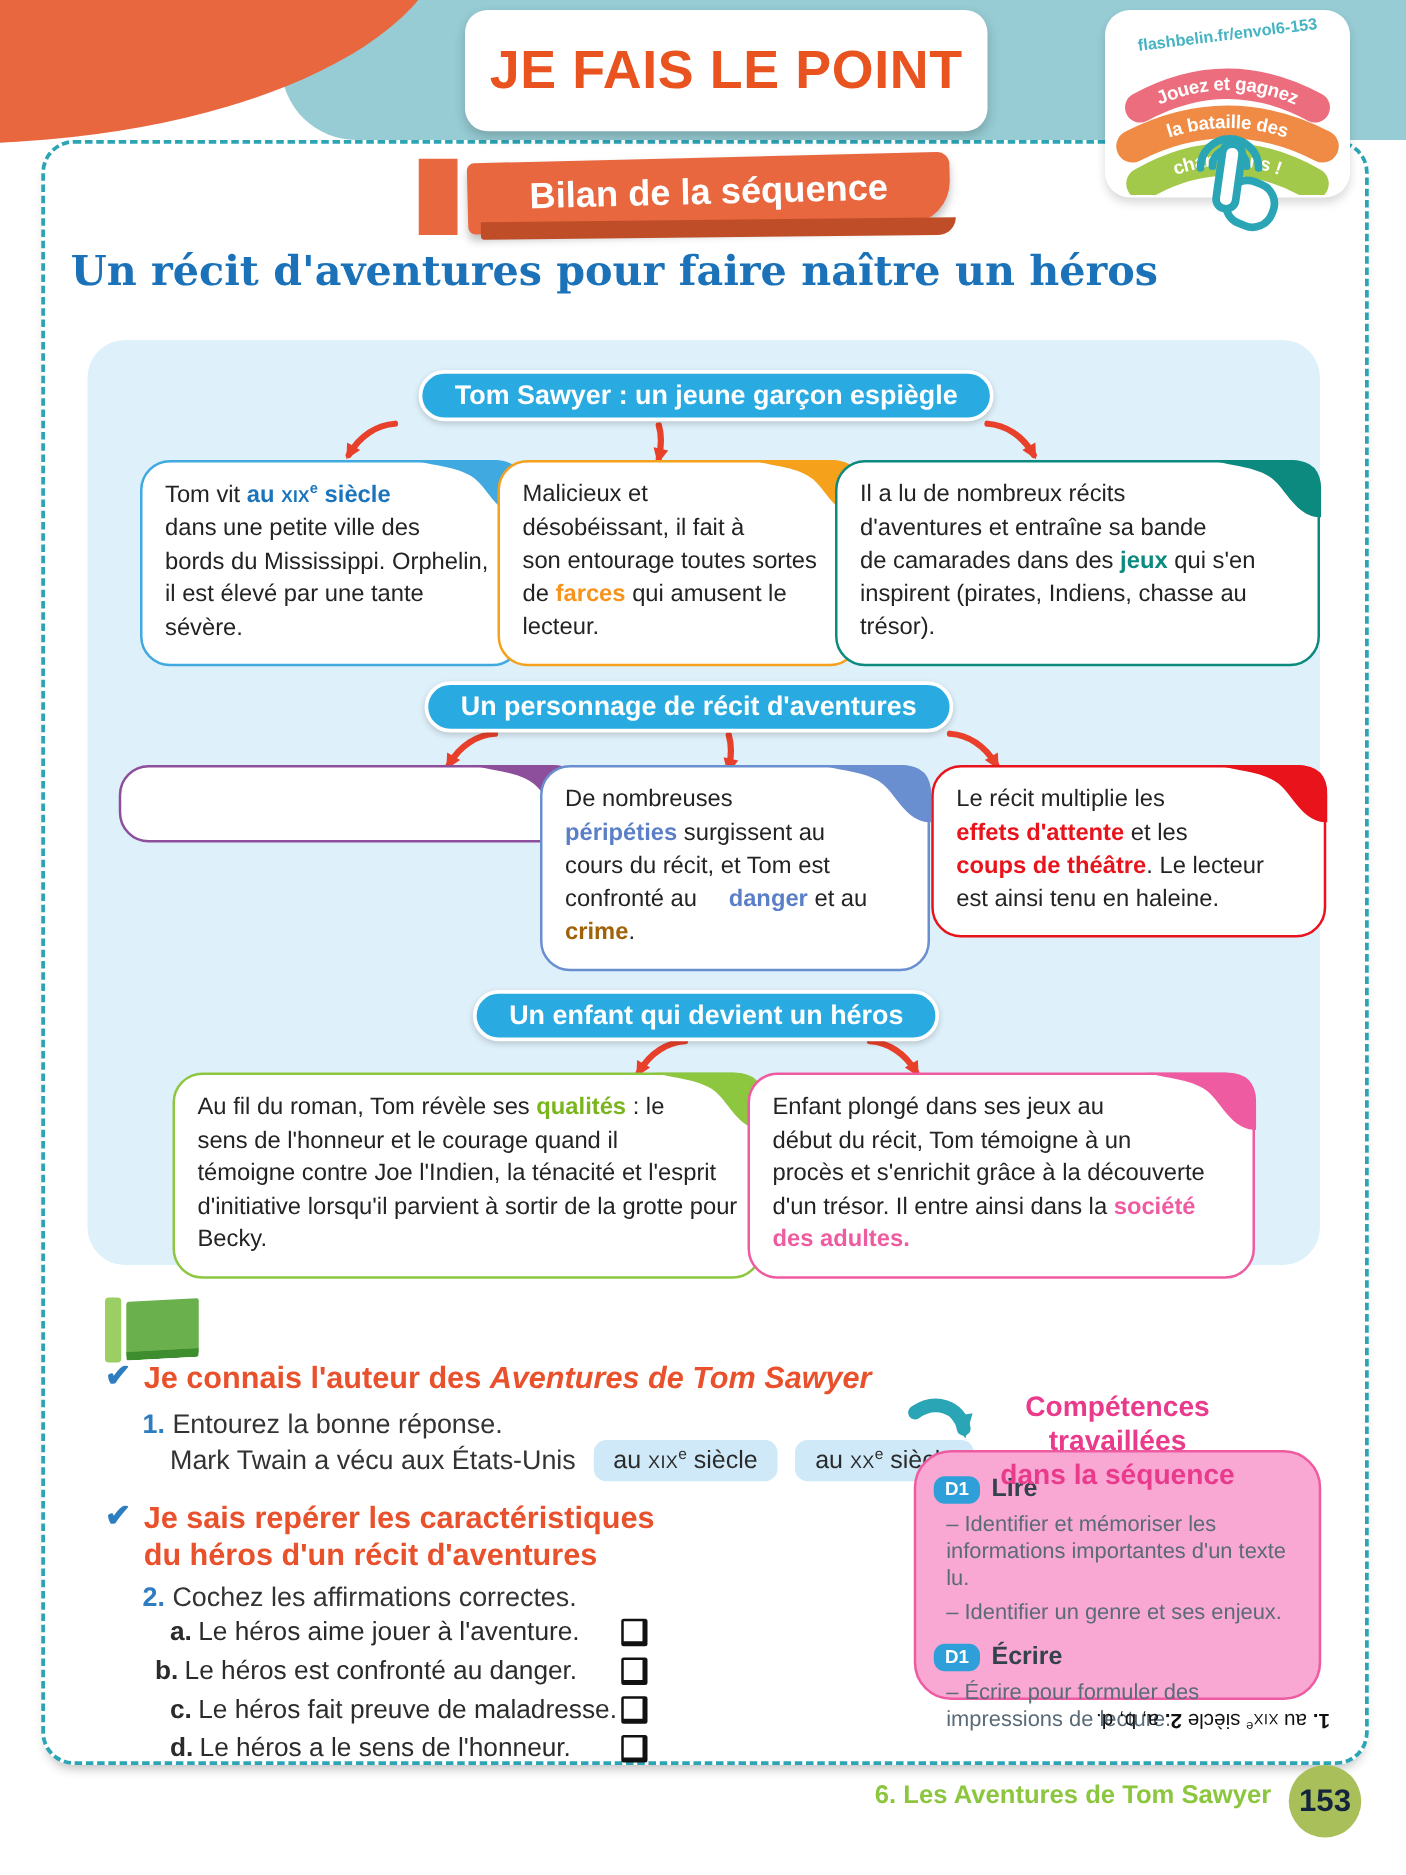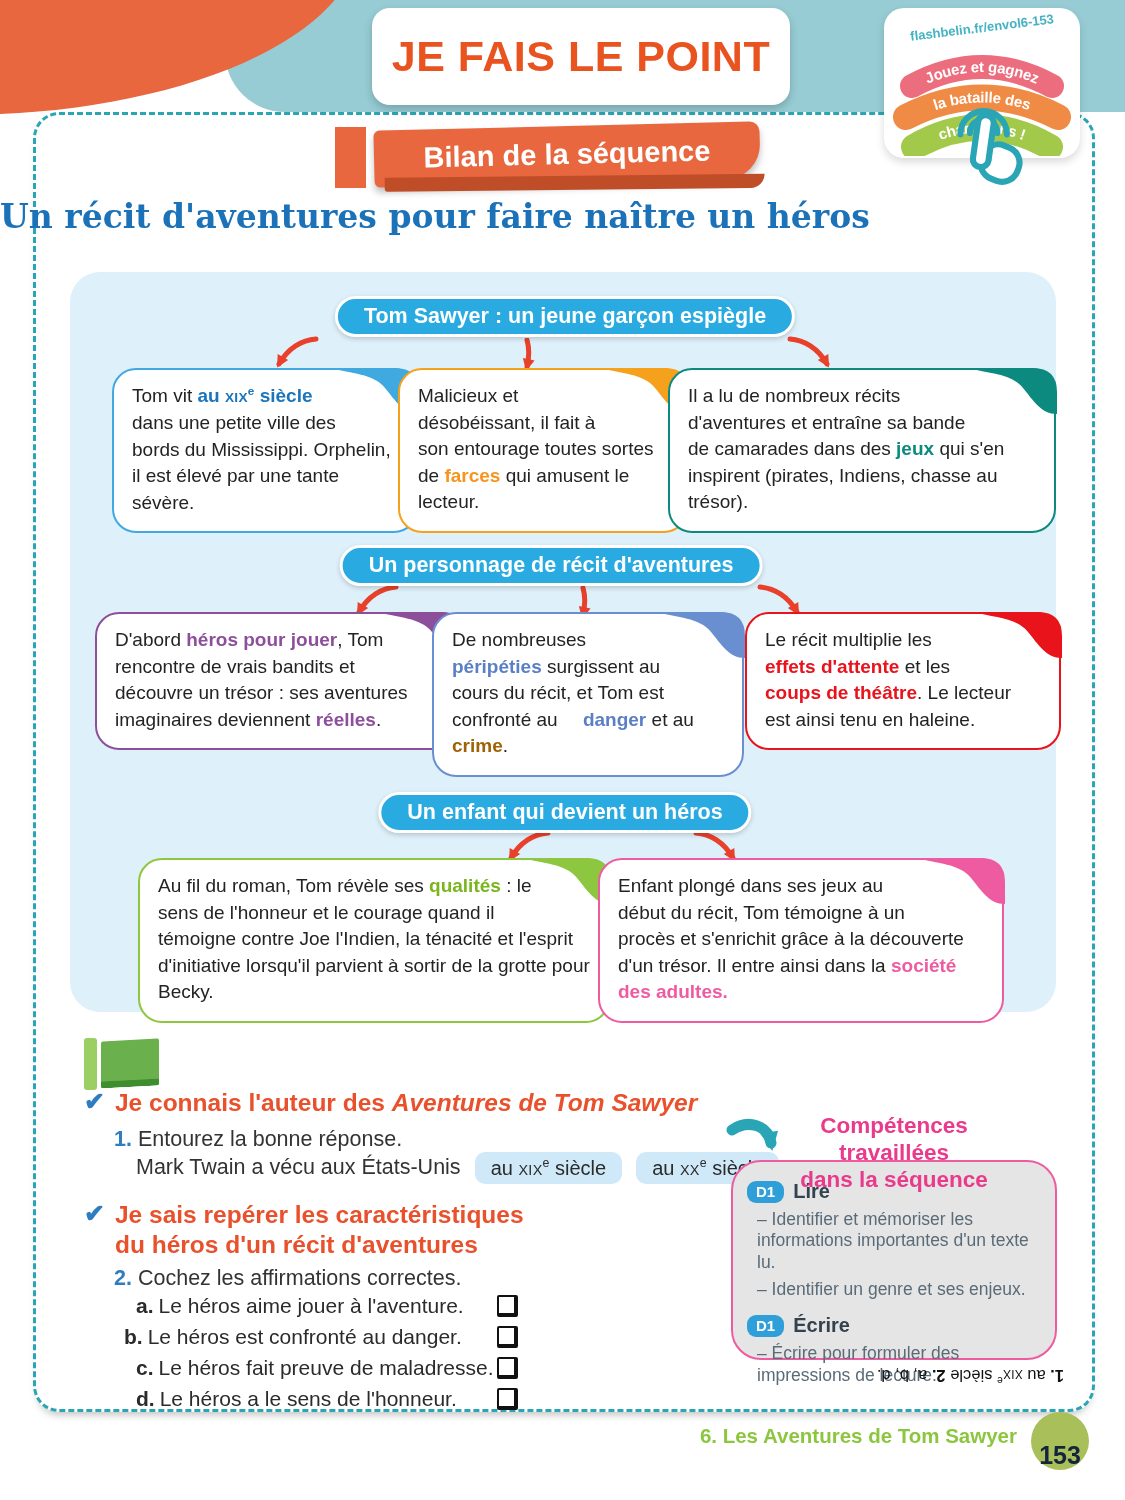--- a/index.html
+++ b/index.html
@@ -26,21 +26,21 @@
   .badge-hand{position:absolute;left:58px;top:88px;z-index:7;}
 
   .ribbon-block{left:335px;top:127px;width:31px;height:61px;background:#e8673f;}
   .ribbon{left:374px;top:126px;width:386px;height:57px;background:#e8673f;transform:rotate(-1.4deg);
           border-radius:6px 10px 34px 6px;box-shadow:0 5px 7px rgba(0,0,0,.25);
           display:flex;align-items:center;justify-content:center;}
   .ribbon:after{content:"";position:absolute;left:10px;right:-4px;bottom:-7px;height:14px;background:#bf4e28;
           border-radius:0 0 40px 8px;z-index:-1;transform:rotate(.8deg);}
   .ribbon span{color:#fff;font-size:29px;font-weight:600;}
 
-  .page-title{left:0;top:197px;width:983px;font-family:"DejaVu Serif",serif;
+  .page-title{left:0;top:197px;width:983px;text-align:center;font-family:"DejaVu Serif",serif;
               font-weight:700;font-size:33px;color:#1b72b8;}
 
   .panel{left:70px;top:272px;width:986px;height:740px;background:#def0fa;border-radius:30px;}
 
   .pill{transform:translateX(-50%);background:#29abe2;border:3px solid #fff;border-radius:24px;
         padding:5px 26px;color:#fff;font-weight:700;font-size:21.5px;white-space:nowrap;
         box-shadow:0 2px 5px rgba(0,0,0,.18);z-index:3;}
 
   .dbox{background:#fff;border:2.5px solid #888;border-radius:24px;padding:13px 18px 15px 18px;
         font-size:19px;line-height:1.40;z-index:2;}
@@ -61,33 +61,33 @@
   .stem-row{display:flex;align-items:center;gap:14px;}
   .opt-pill{background:#cfe9f8;border-radius:10px;padding:4px 16px;font-size:20px;color:#2b2b2b;cursor:pointer;}
   .check-item{font-size:21px;color:#2b2b2b;height:31px;}
   .check-item b{margin-right:5px;}
   .cbox{width:15px;height:16px;border:2px solid #111;border-right-width:4px;border-bottom-width:4px;
         border-radius:2px;background:#fff;cursor:pointer;}
 
   
   .comp-title{left:764px;top:1112px;width:260px;text-align:center;color:#e93a8c;font-size:22.5px;
               font-weight:700;line-height:1.2;z-index:3;}
-  .comp-box{left:731px;top:1160px;width:326px;height:200px;background:#e5e5e5;border:2px solid #ef5ba1;
+  .comp-box{left:731px;top:1160px;width:326px;height:200px;background:#f9a8d4;border:2px solid #ef5ba1;
             border-radius:30px;padding:16px 16px 10px 14px;box-sizing:border-box;}
   .comp-row{display:flex;align-items:center;gap:9px;margin-top:2px;}
   .d1-badge{background:#2e9fd9;color:#fff;font-size:15px;font-weight:700;border-radius:9px;padding:2px 9px 3px;}
   .comp-label{font-size:20px;font-weight:700;color:#33424e;}
   .comp-item{font-size:17.5px;color:#5a6b78;line-height:1.22;margin:6px 0 0 10px;}
   .comp-gap{height:12px;}
 
   .answers{left:808px;top:1366px;width:256px;transform:rotate(180deg);font-size:16.5px;color:#111;text-align:left;}
 
   .footer-chapter{right:108px;top:1424px;color:#8cc63e;font-size:20.5px;font-weight:700;}
   .page-circle{left:1031px;top:1412px;width:58px;height:58px;border-radius:50%;background:#a9bf59;
-               display:flex;align-items:flex-end;justify-content:center;font-size:25px;font-weight:700;color:#14243c;}
+               display:flex;align-items:center;justify-content:center;font-size:25px;font-weight:700;color:#14243c;}
 
   .sc{text-transform:uppercase;font-size:.72em;letter-spacing:.3px;}
   .sup{vertical-align:super;font-size:.62em;}
 </style>
 </head>
 <body>
 
 <svg width="0" height="0" style="position:absolute">
   <defs>
     <marker id="arrowRed" markerUnits="userSpaceOnUse" markerWidth="16" markerHeight="16" refX="10" refY="8" orient="auto">
@@ -185,21 +185,20 @@
     </svg>
   <span class="spacer"></span>
     <p style="margin:0"><span>Il a lu de nombreux récits d'aventures et entraîne sa bande de camarades dans des </span><span style="font-weight: 700; color: rgb(13, 138, 127);">jeux</span><span> qui s'en inspirent (pirates, Indiens, chasse au trésor).</span></p>
 </div>
 
 <div class="abs dbox" style="left: 95px; top: 612px; width: 330px; border-color: rgb(141, 79, 155);">
   <svg class="corner" width="88" height="46" viewBox="0 0 88 46">
       <path d="M0 0 H64 Q88 0 88 24 V46 C72 46 64 32 54 20 C42 5 20 6 0 0 Z" fill="#8d4f9b"></path>
     </svg>
   <span class="spacer"></span>
-    <p style="margin:0"><span>D'abord </span><span style="font-weight: 700; color: rgb(141, 79, 155);">héros pour jouer</span><span>, Tom rencontre de vrais bandits et découvre un trésor : ses aventures imaginaires deviennent </span><span style="font-weight: 700; color: rgb(141, 79, 155);">réelles</span><span>.</span></p>
 </div>
 <div class="abs dbox" style="left: 432px; top: 612px; width: 272px; border-color: rgb(106, 143, 208);">
   <svg class="corner" width="88" height="46" viewBox="0 0 88 46">
       <path d="M0 0 H64 Q88 0 88 24 V46 C72 46 64 32 54 20 C42 5 20 6 0 0 Z" fill="#6a8fd0"></path>
     </svg>
   <span class="spacer"></span>
     <p style="margin:0"><span>De nombreuses </span><span style="font-weight: 700; color: rgb(91, 127, 199);">péripéties</span><span> surgissent au cours du récit, et Tom est confronté au </span><span style="font-weight: 700; color: rgb(91, 127, 199); margin-left: 20px;">danger</span><span> et au </span><span style="font-weight: 700; color: #a16207;">crime</span><span>.</span></p>
 </div>
 <div class="abs dbox" style="left: 745px; top: 612px; width: 276px; border-color: rgb(232, 19, 27);">
   <svg class="corner" width="88" height="46" viewBox="0 0 88 46">

